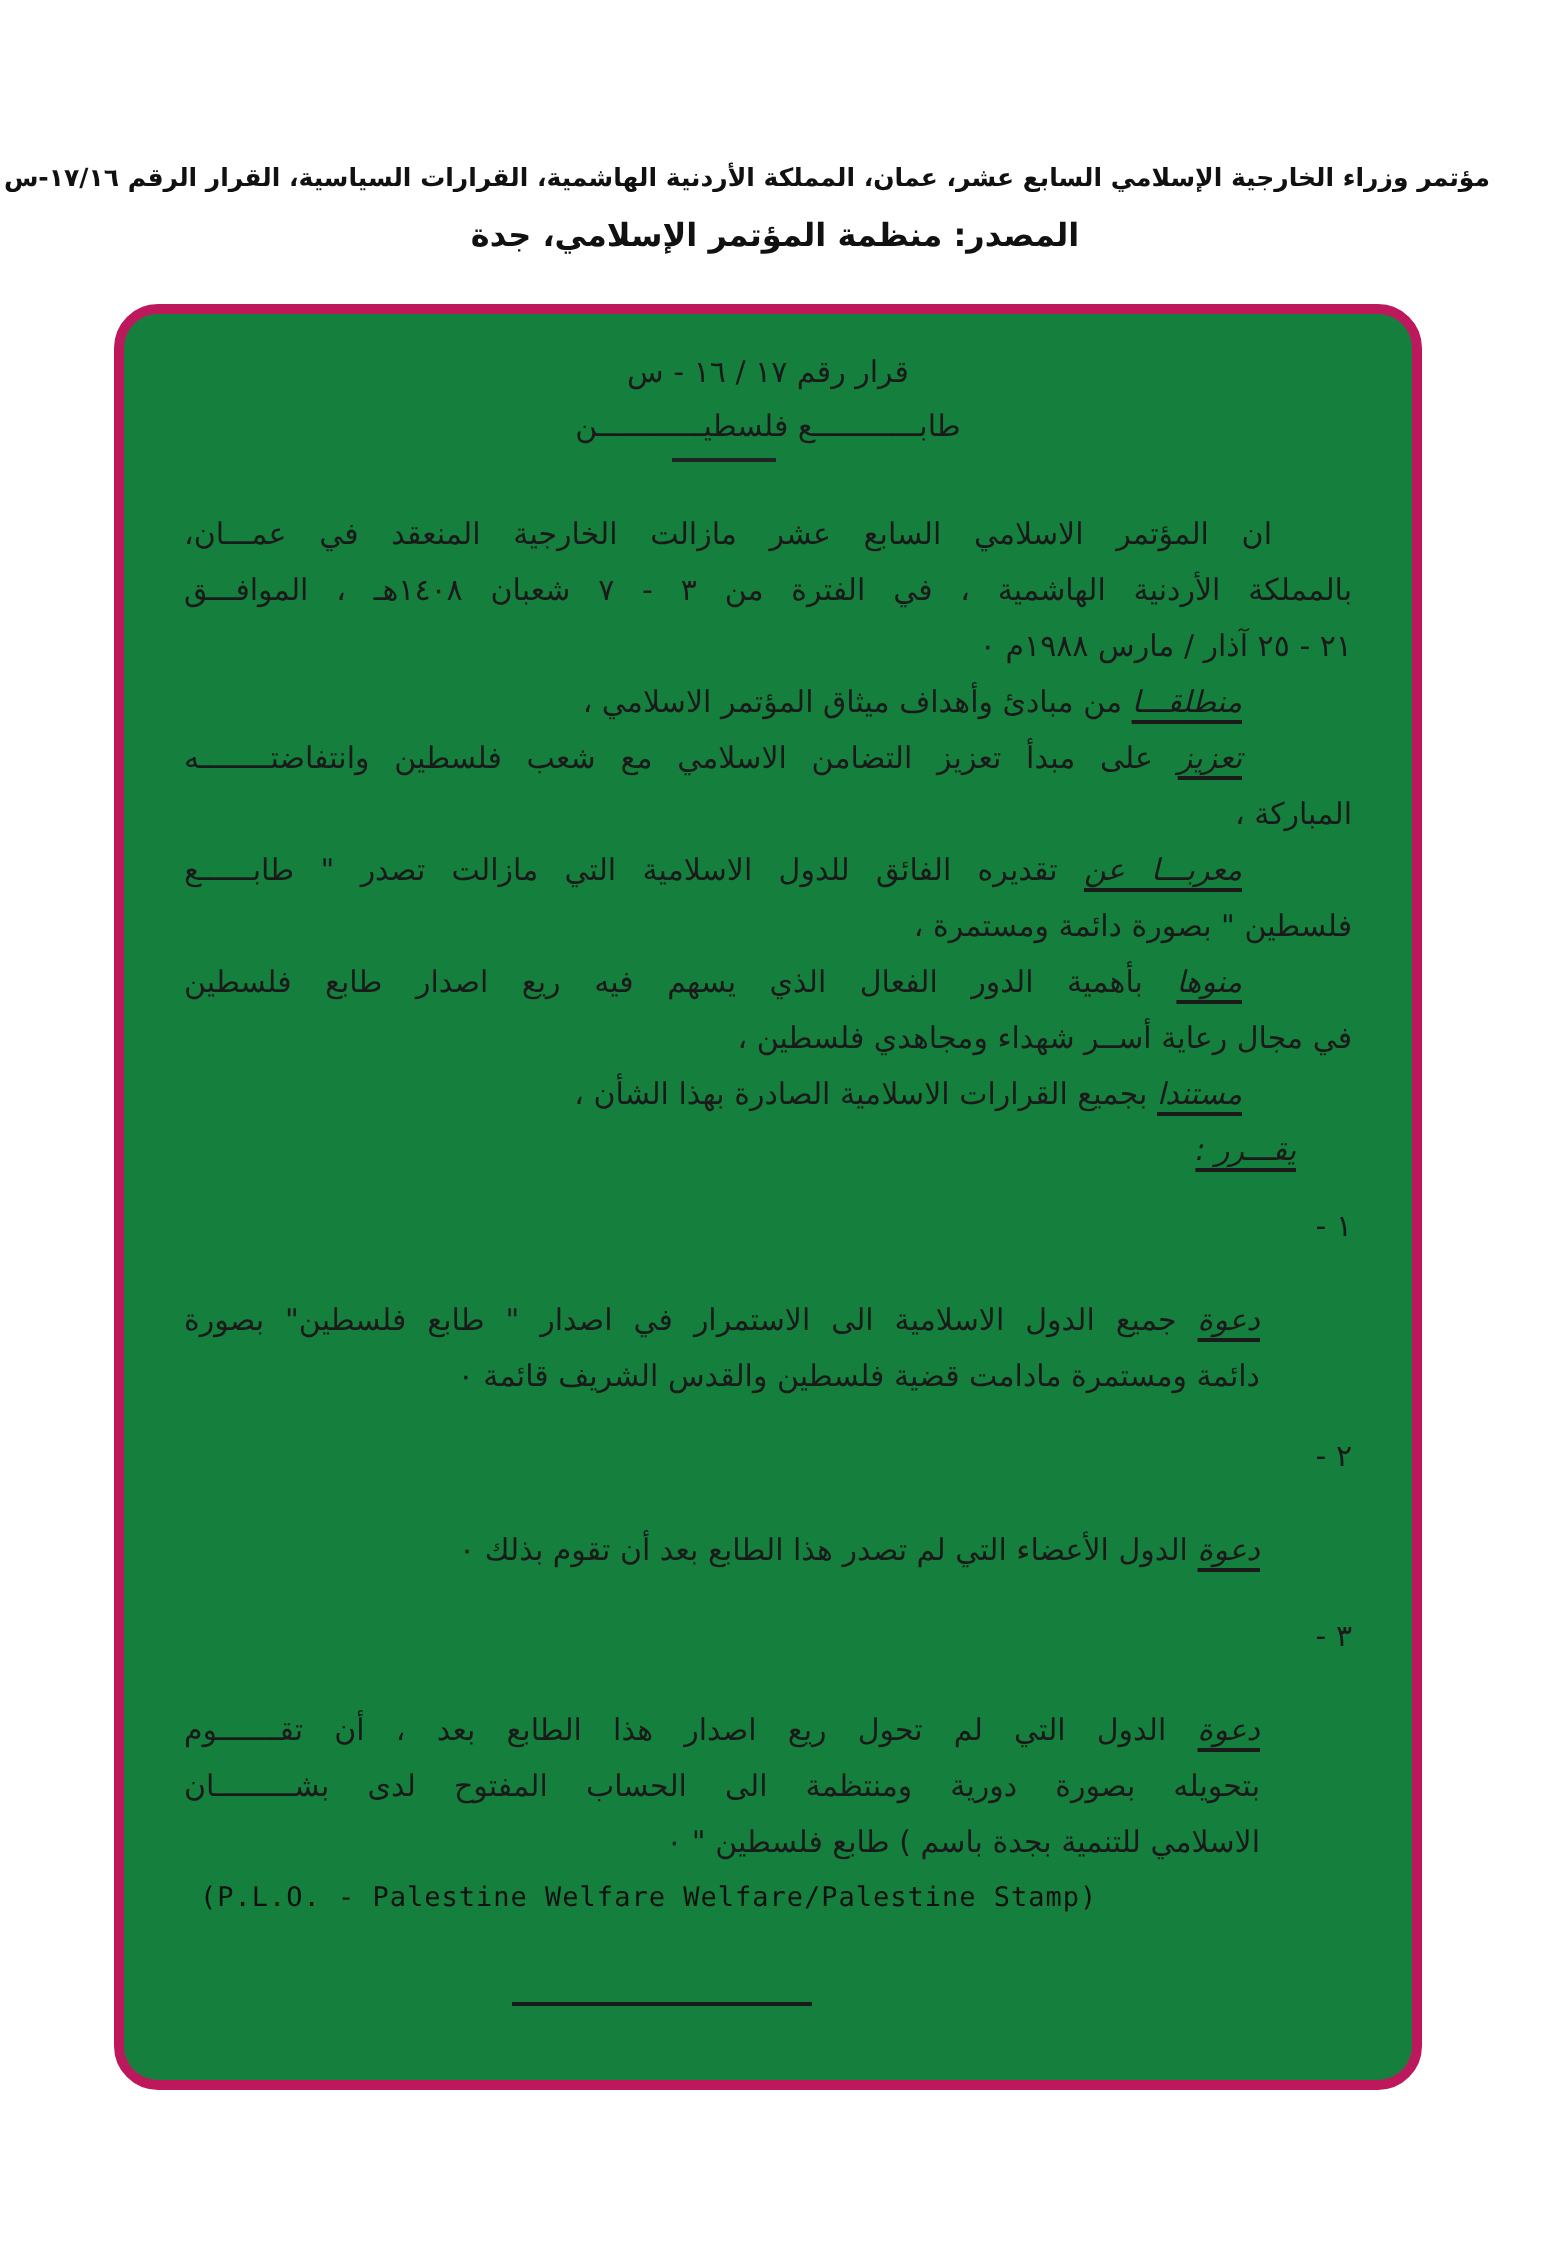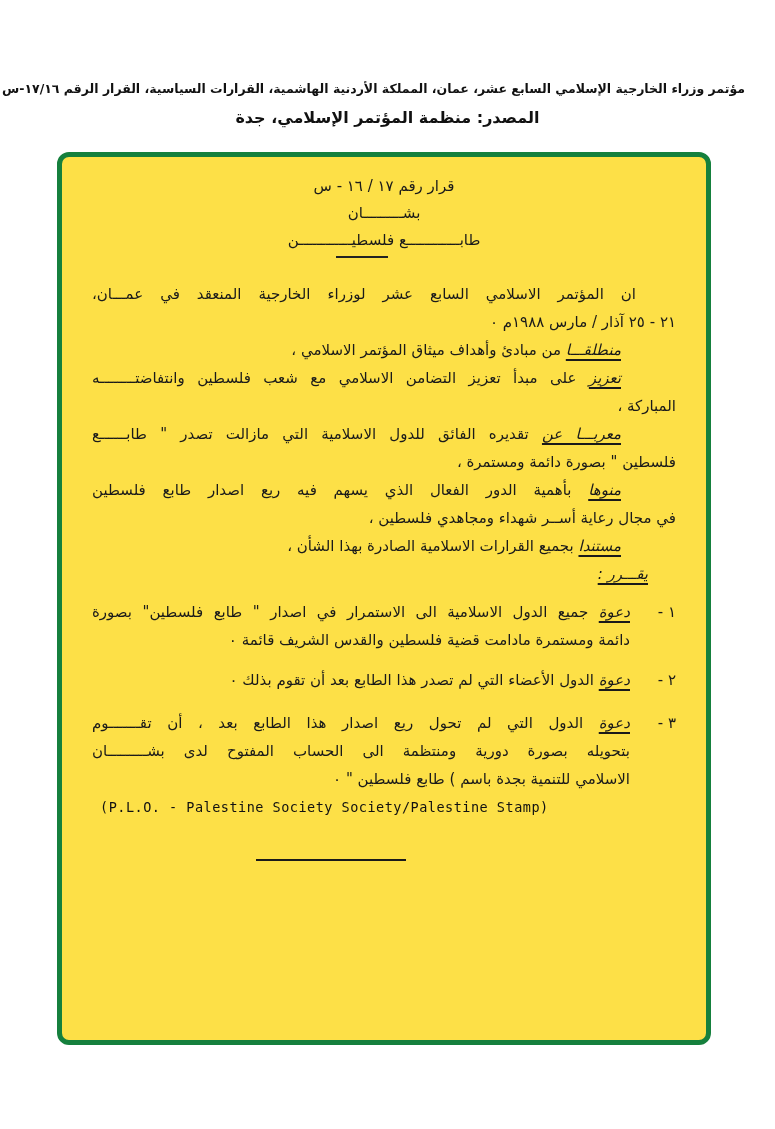--- a/index.html
+++ b/index.html
@@ -10,38 +10,38 @@
   
   .hdr{
     position:absolute;left:30px;right:30px;text-align:center;direction:rtl;
     font-weight:bold;color:#111;white-space:nowrap;
   }
   .hdr1{top:81px;font-size:12.5px;letter-spacing:0;}
   .hdr2{top:108px;font-size:16px;}
   
   .box{
     position:absolute;left:57px;top:152px;width:654px;height:893px;
-    box-sizing:border-box;border:5px solid #15803d;border-radius:12px;background:#fde047;
+    box-sizing:border-box;border:5px solid #be185d;border-radius:22px;background:#15803d;
   }
   .content{
     direction:rtl;padding:16px 30px 0 30px;font-size:15px;color:#1a1a1a;
   }
   .ln{line-height:28px;text-align:right;}
   .j{text-align:justify;text-align-last:justify;}
   .u{text-decoration:underline;text-underline-offset:4px;text-decoration-thickness:1.5px;font-style:italic;}
   .ind40{padding-right:40px;}
   .ind55{padding-right:55px;}
   .title{text-align:center;margin-bottom:22px;}
   .title .ln{line-height:27px;text-align:center;text-align-last:center;}
   .tmark{width:52px;border-top:2.5px solid #222;margin:2px auto 0 auto;transform:translateX(-22px);}
   .para{margin:0;}
   .decides{margin-top:0;padding-right:28px;}
   .item{display:flex;margin-top:10px;}
   .item .num{width:34px;flex:0 0 34px;margin-left:12px;text-align:right;}
-  .item .itext{flex:1;}
+  .item .itext{flex:1;margin-top:47px;}
   .item2{margin-top:12px;}
   .item3{margin-top:15px;}
   .eng{
     direction:ltr;text-align:left;font-family:"DejaVu Sans Mono","Liberation Mono",monospace;
     font-size:13.5px;letter-spacing:0.5px;line-height:28px;color:#111;
     padding-left:8px;margin-top:0;white-space:nowrap;
   }
   .rule{width:150px;border-top:2px solid #1a1a1a;margin-top:38px;margin-right:270px;}
 </style>
 </head>
@@ -54,27 +54,27 @@
   </div>
   <div class="hdr hdr2">المصدر:  منظمة المؤتمر الإسلامي، جدة</div>
 
   <div class="box">
     <div class="content">
 
       <div class="title">
         <div class="ln">
           <span>قرار رقم </span><span dir="ltr">١٧ / ١٦</span><span> - س</span>
         </div>
-        <div class="ln">بشـــــــــان</div>
         <div class="ln">طابــــــــــــع فلسطيــــــــــــن</div>
         <div class="tmark"></div>
       </div>
 
       <div class="para">
-        <div class="ln j ind40">ان المؤتمر الاسلامي السابع عشر لوزراء الخارجية المنعقد في عمـــان،</div>
+        <div class="ln j ind40">ان المؤتمر الاسلامي السابع عشر مازالت الخارجية المنعقد في عمـــان،</div>
+        <div class="ln j">بالمملكة الأردنية الهاشمية ، في الفترة من ٣ - ٧ شعبان ١٤٠٨هـ ، الموافـــق</div>
         <div class="ln">٢١ - ٢٥ آذار / مارس ١٩٨٨م ٠</div>
       </div>
 
       <div class="para">
         <div class="ln ind55"><span class="u">منطلقـــا</span><span> من مبادئ وأهداف ميثاق المؤتمر الاسلامي ،</span></div>
       </div>
 
       <div class="para">
         <div class="ln j ind55"><span class="u">تعزيز</span><span> على مبدأ تعزيز التضامن الاسلامي مع شعب فلسطين وانتفاضتــــــــه</span></div>
         <div class="ln">المباركة ،</div>
@@ -113,20 +113,20 @@
 
       <div class="item item3">
         <div class="num ln">٣ -</div>
         <div class="itext">
           <div class="ln j"><span class="u">دعوة</span><span> الدول التي لم تحول ريع اصدار هذا الطابع بعد ، أن تقـــــــوم</span></div>
           <div class="ln j">بتحويله بصورة دورية ومنتظمة الى الحساب المفتوح لدى بشـــــــــان</div>
           <div class="ln"><span>الاسلامي للتنمية بجدة باسم </span><span dir="ltr">(</span><span> طابع فلسطين " ٠</span></div>
         </div>
       </div>
 
-      <div class="eng" dir="ltr">(P.L.O. - Palestine Society Society/Palestine Stamp)</div>
+      <div class="eng" dir="ltr">(P.L.O. - Palestine Welfare Welfare/Palestine Stamp)</div>
 
       <div class="rule"></div>
 
     </div>
   </div>
 
 </div>
 
 </body></html>

